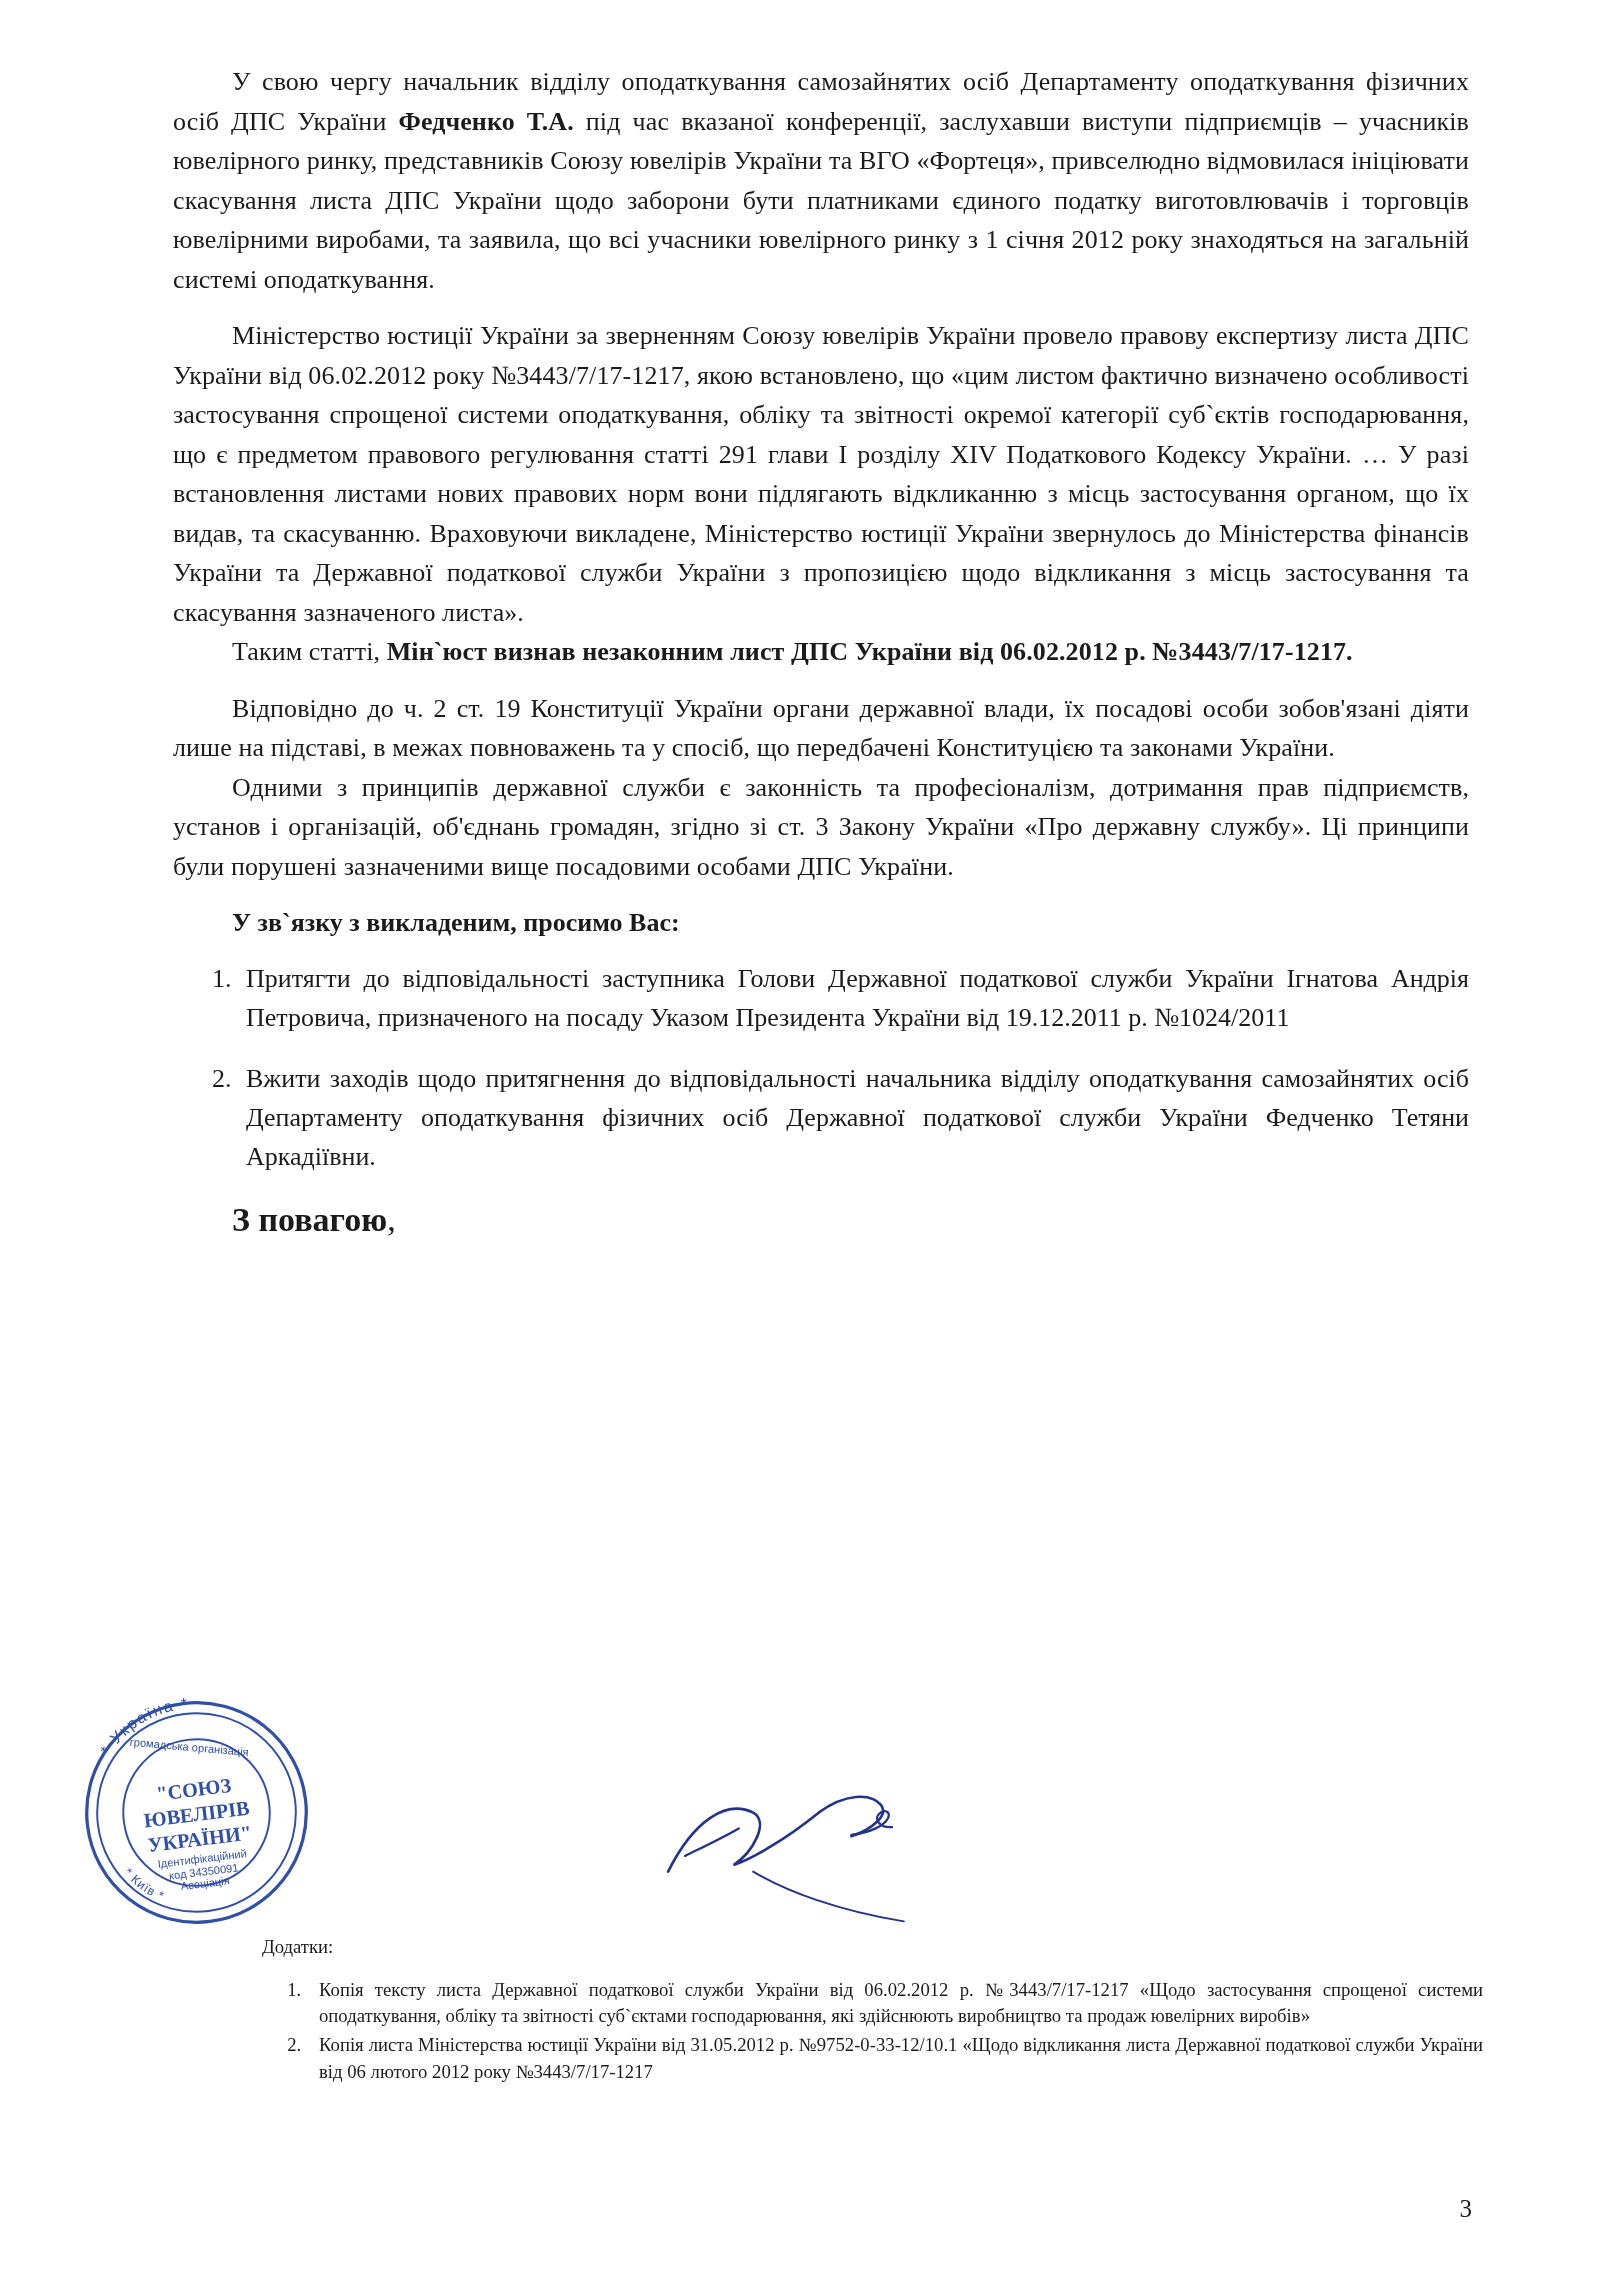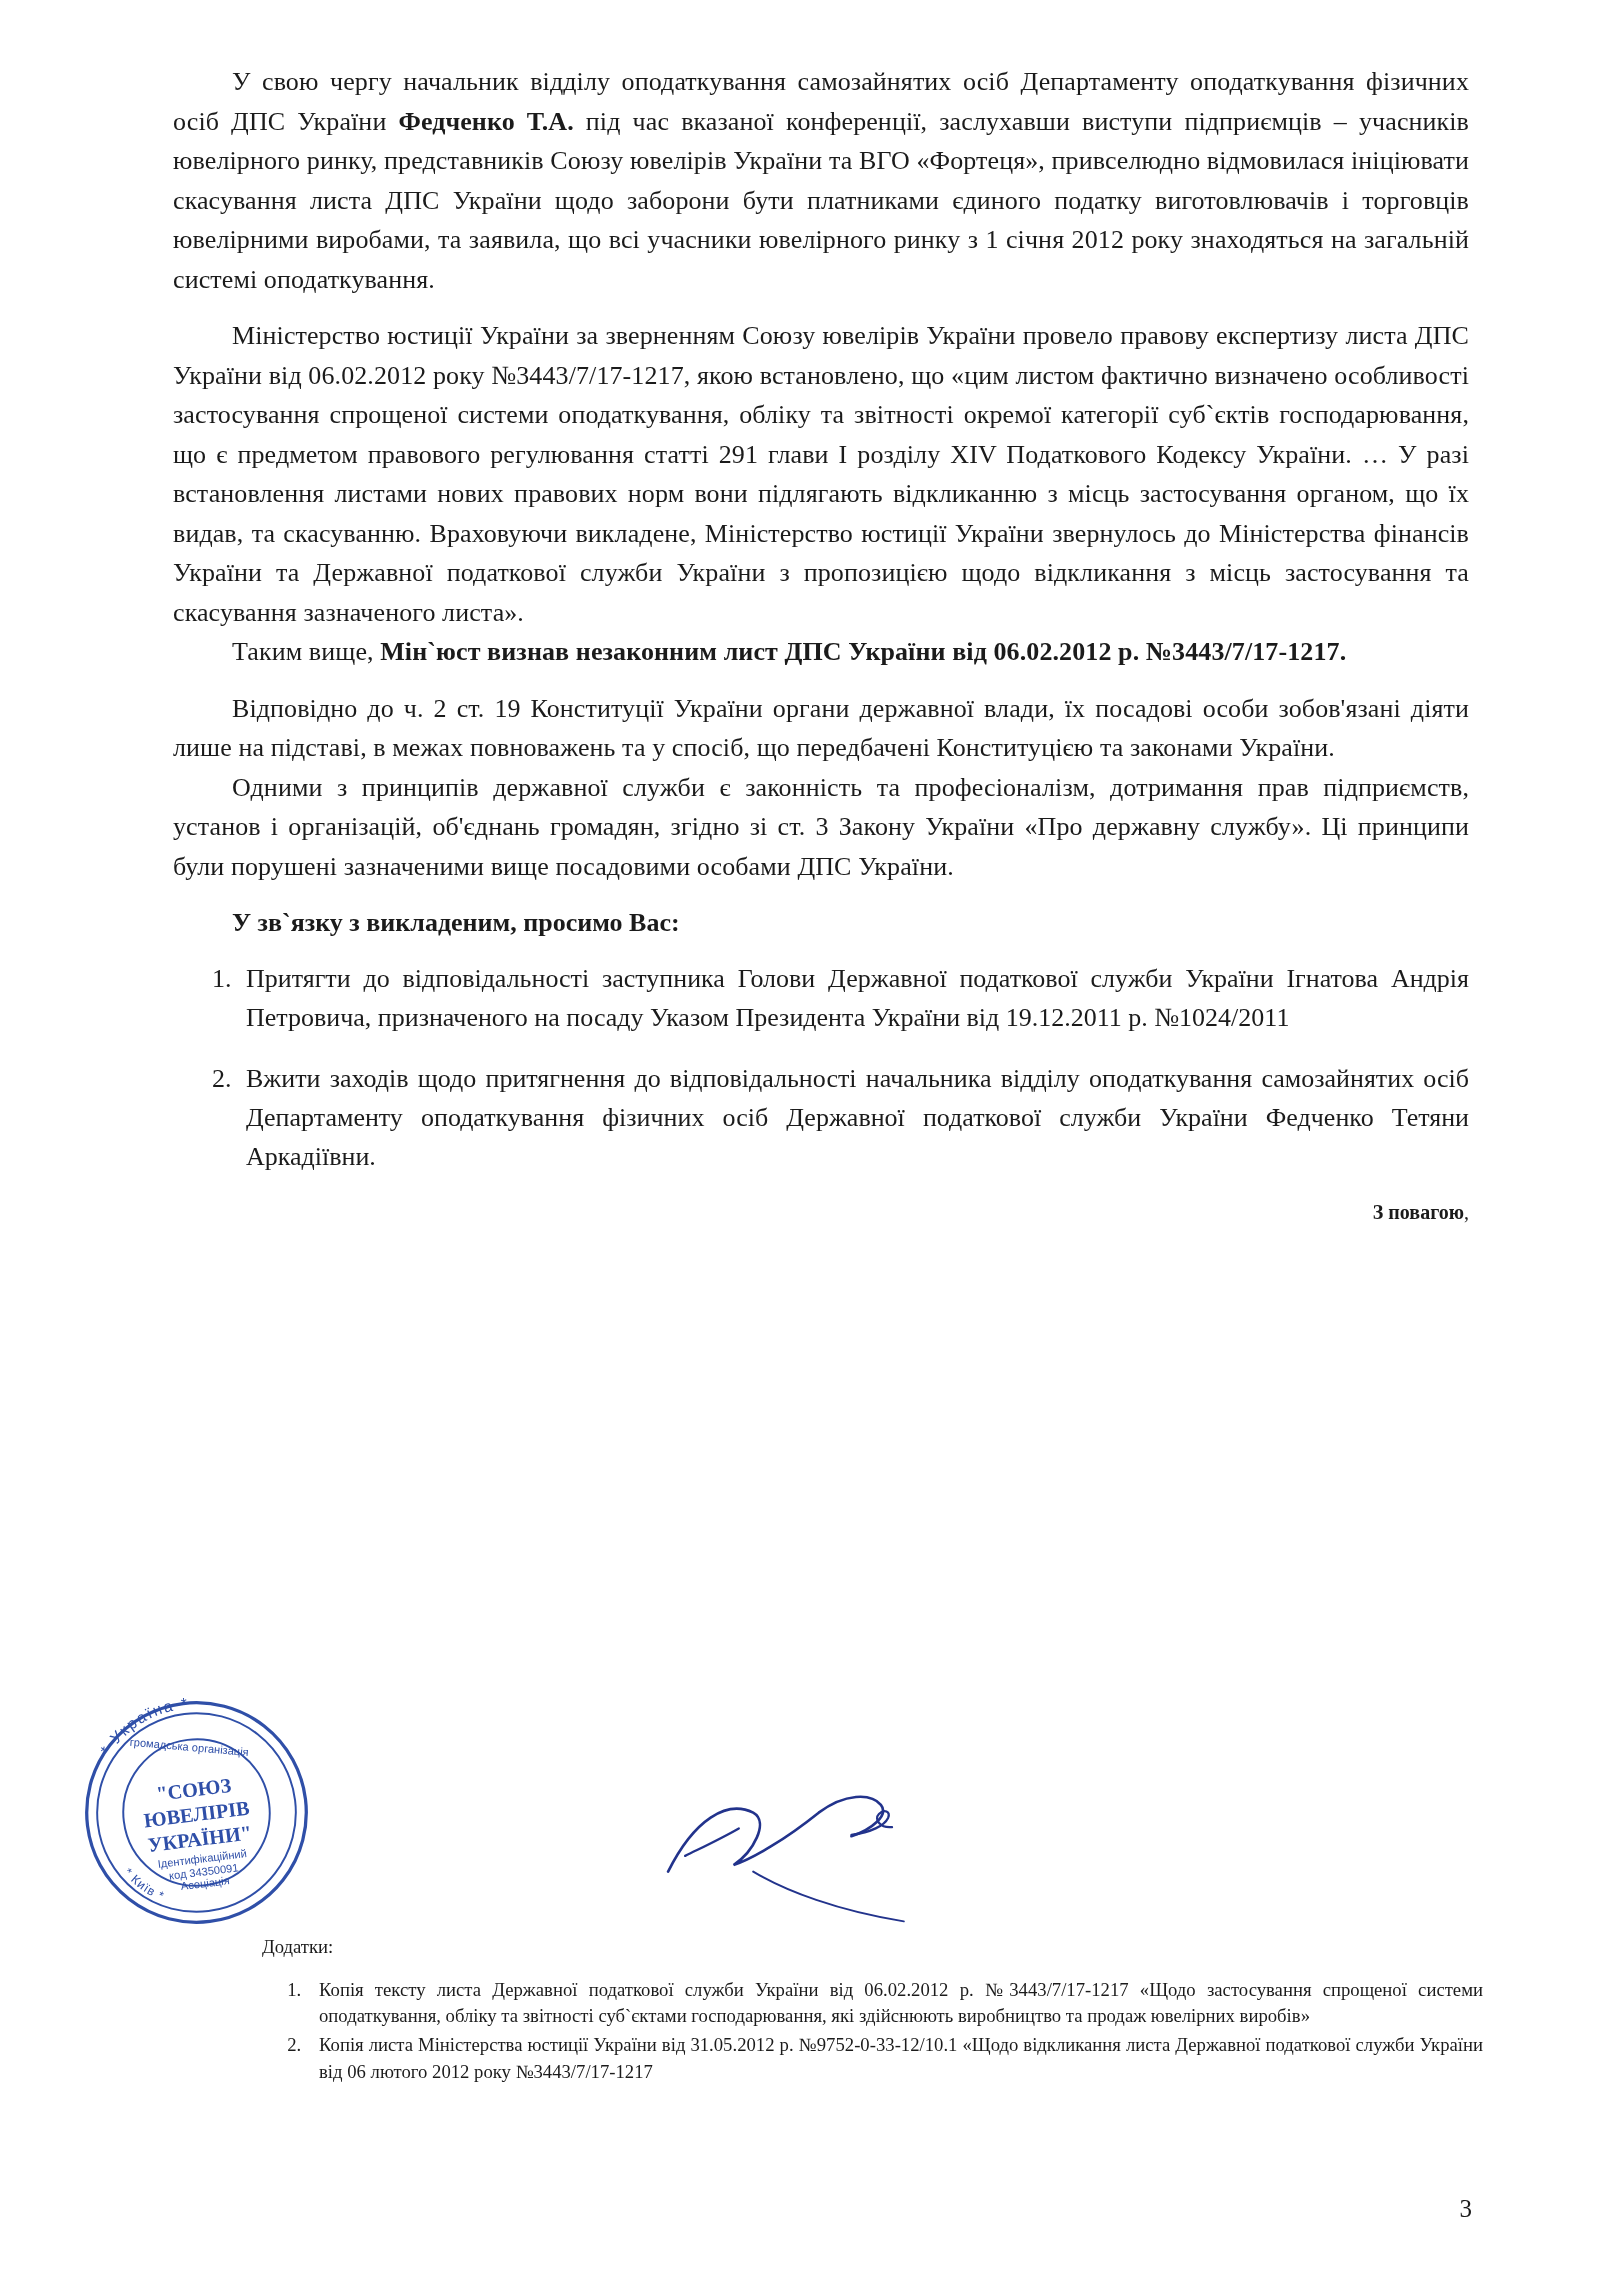--- a/index.html
+++ b/index.html
@@ -59,25 +59,24 @@
     left: 39px;
     top: 0;
     width: 26px;
     text-align: left;
   }
   .signature-block {
     margin-top: 25px;
     position: relative;
   }
   .regards {
-    font-size: 20px;
+    font-size: 34px;
     font-weight: bold;
     text-indent: 59px;
     margin: 0 0 38px 0;
-    text-align: right;
   }
   .regards .thin { font-weight: normal; }
   .sign-row {
     display: flex;
     align-items: baseline;
     font-size: 26px;
     font-weight: bold;
     padding-left: 59px;
   }
   .sign-row .title { white-space: nowrap; }
@@ -149,21 +148,21 @@
     <span>У свою чергу начальник відділу оподаткування самозайнятих осіб Департаменту оподаткування фізичних осіб ДПС України </span><span class="b">Федченко Т.А.</span><span> під час вказаної конференції, заслухавши виступи підприємців – учасників ювелірного ринку, представників Союзу ювелірів України та ВГО «Фортеця», привселюдно відмовилася ініціювати скасування листа ДПС України щодо заборони бути платниками єдиного податку виготовлювачів і торговців ювелірними виробами, та заявила, що всі учасники ювелірного ринку з 1 січня 2012 року знаходяться на загальній системі оподаткування.</span>
   </p>
 
   <div class="gap"></div>
 
   <p>
     <span>Міністерство юстиції України за зверненням Союзу ювелірів України провело правову експертизу листа ДПС України від 06.02.2012 року №3443/7/17-1217, якою встановлено, що «цим листом фактично визначено особливості застосування спрощеної системи оподаткування, обліку та звітності окремої категорії суб`єктів господарювання, що є предметом правового регулювання статті 291 глави I розділу XIV Податкового Кодексу України. … У разі встановлення листами нових правових норм вони підлягають відкликанню з місць застосування органом, що їх видав, та скасуванню. Враховуючи викладене, Міністерство юстиції України звернулось до Міністерства фінансів України та Державної податкової служби України з пропозицією щодо відкликання з місць застосування та скасування зазначеного листа».</span>
   </p>
 
   <p>
-    <span>Таким вище, </span><span class="b">Мін`юст визнав незаконним лист ДПС України від 06.02.2012 р. №3443/7/17-1217</span><span class="b">.</span>
+    <span>Таким статті, </span><span class="b">Мін`юст визнав незаконним лист ДПС України від 06.02.2012 р. №3443/7/17-1217</span><span class="b">.</span>
   </p>
 
   <div class="gap"></div>
 
   <p>
     <span>Відповідно до ч. 2 ст. 19 Конституції України органи державної влади, їх посадові особи зобов'язані діяти лише на підставі, в межах повноважень та у спосіб, що передбачені Конституцією та законами України.</span>
   </p>
 
   <p>
     <span>Одними з принципів державної служби є законність та професіоналізм, дотримання прав підприємств, установ і організацій, об'єднань громадян, згідно зі ст. 3 Закону України «Про державну службу». Ці принципи були порушені зазначеними вище посадовими особами ДПС України.</span>

